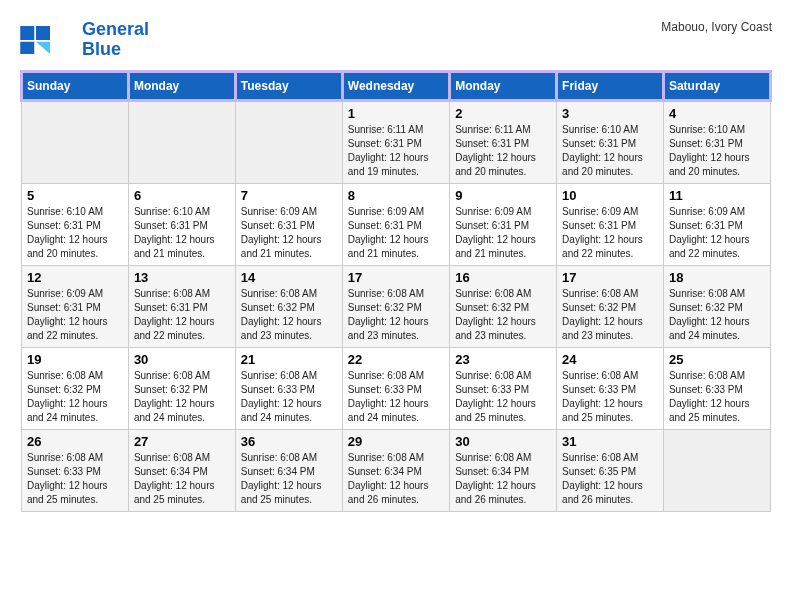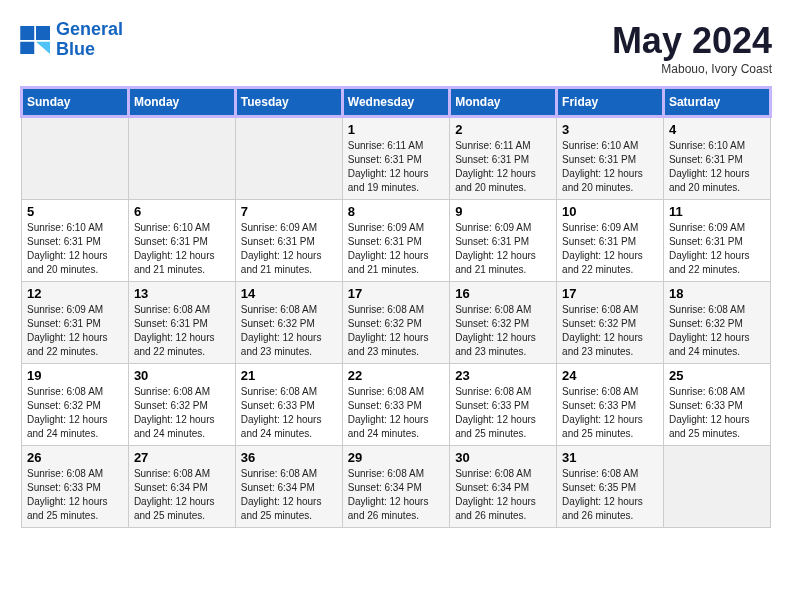--- a/index.html
+++ b/index.html
@@ -19,20 +19,21 @@
     .logo {
       display: flex;
       align-items: center;
       gap: 4px;
     }
     .logo-text {
       font-size: 18px;
       font-weight: bold;
       color: #1a1a2e;
       line-height: 1.1;
+      margin-left: 26px;
     }
     .logo-text span {
       color: #1565c0;
     }
     .logo-icon {
       width: 32px;
       height: 28px;
     }
     .title-section {
       text-align: right;
@@ -97,21 +98,20 @@
       <rect x="18" y="0" width="16" height="16" fill="#1565c0"></rect>
       <rect x="0" y="18" width="16" height="14" fill="#1565c0"></rect>
       <polygon points="18,18 34,18 34,32 18,18" fill="#4fc3f7"></polygon>
     </svg>
     <div class="logo-text">
       <div><span>General</span></div>
       <div><span>Blue</span></div>
     </div>
   </div>
   <div class="title-section">
-    <div class="month-year">May 2024</div>
     <div class="location">Mabouo, Ivory Coast</div>
   </div>
 </div>
 
 <table>
   <thead>
     <tr>
     <th>Sunday</th>
         <th>Monday</th>
         <th>Tuesday</th>

